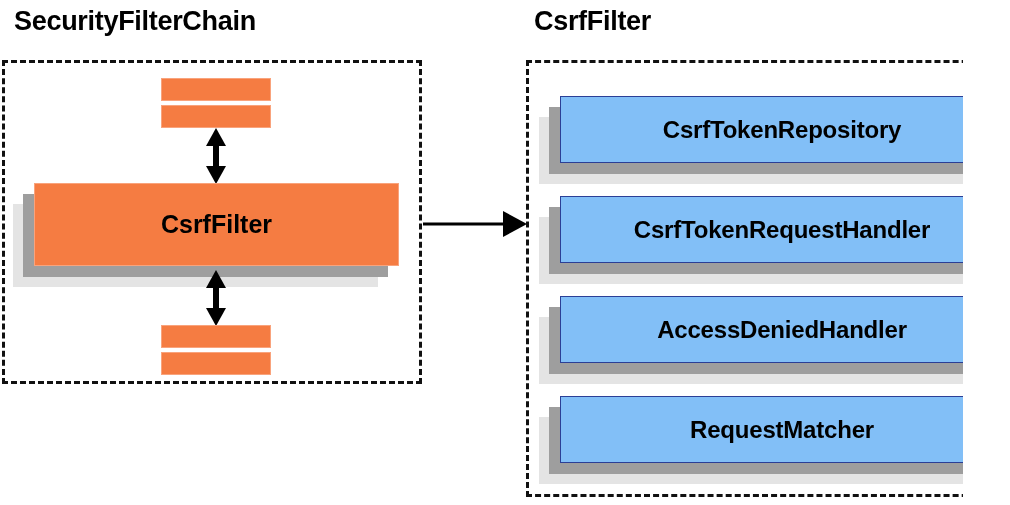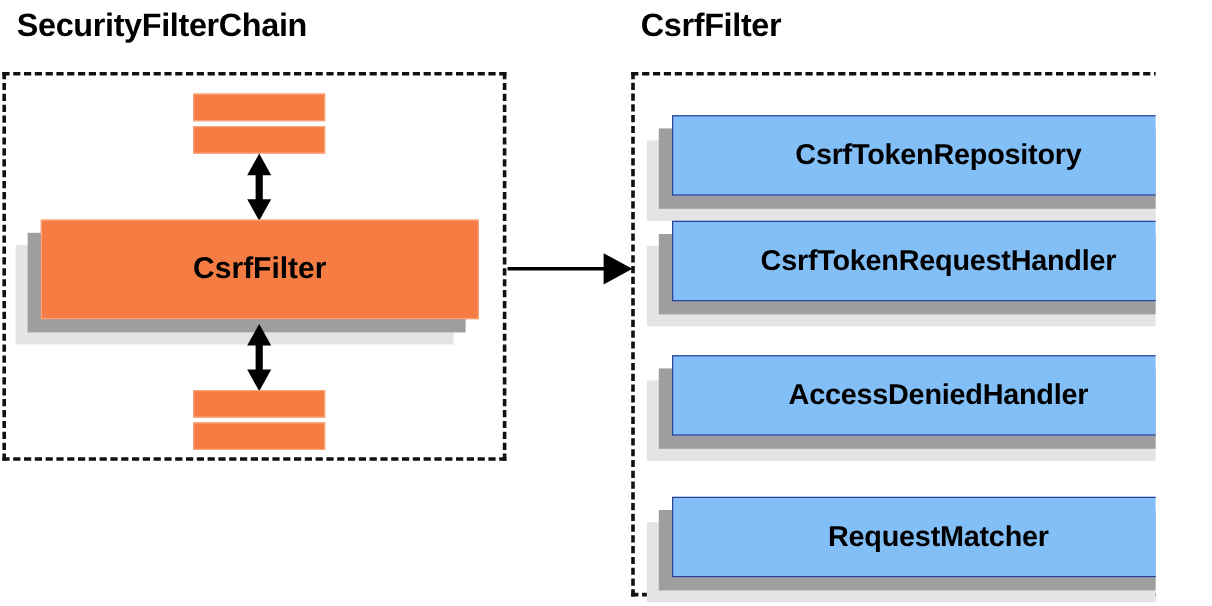--- a/index.html
+++ b/index.html
@@ -138,31 +138,31 @@
   <div class="panel-title" id="title-right">CsrfFilter</div>
 
   <div class="dashed-panel" id="panel-right"></div>
 
   <div class="box3d" style="left:560px; top:96px; width:427px; height:67px;">
     <div class="shadow-far"></div>
     <div class="shadow-near"></div>
     <div class="face blue">CsrfTokenRepository</div>
   </div>
 
-  <div class="box3d" style="left:560px; top:184px; width:427px; height:67px;">
+  <div class="box3d" style="left:560px; top:196px; width:427px; height:67px;">
     <div class="shadow-far"></div>
     <div class="shadow-near"></div>
     <div class="face blue">CsrfTokenRequestHandler</div>
   </div>
 
   <div class="box3d" style="left:560px; top:296px; width:427px; height:67px;">
     <div class="shadow-far"></div>
     <div class="shadow-near"></div>
     <div class="face blue">AccessDeniedHandler</div>
   </div>
 
-  <div class="box3d" style="left:560px; top:396px; width:427px; height:67px;margin-top:18px;">
+  <div class="box3d" style="left:560px; top:396px; width:427px; height:67px;">
     <div class="shadow-far"></div>
     <div class="shadow-near"></div>
     <div class="face blue">RequestMatcher</div>
   </div>
 
 </div>
 
 </body></html>

